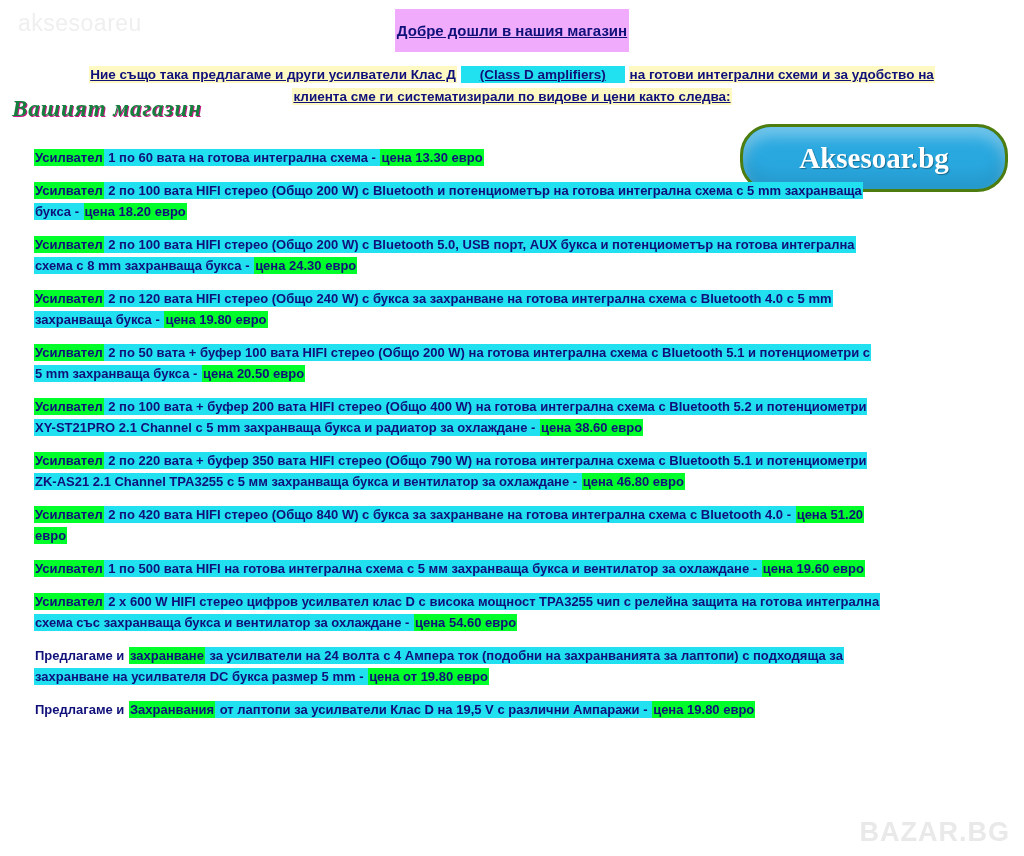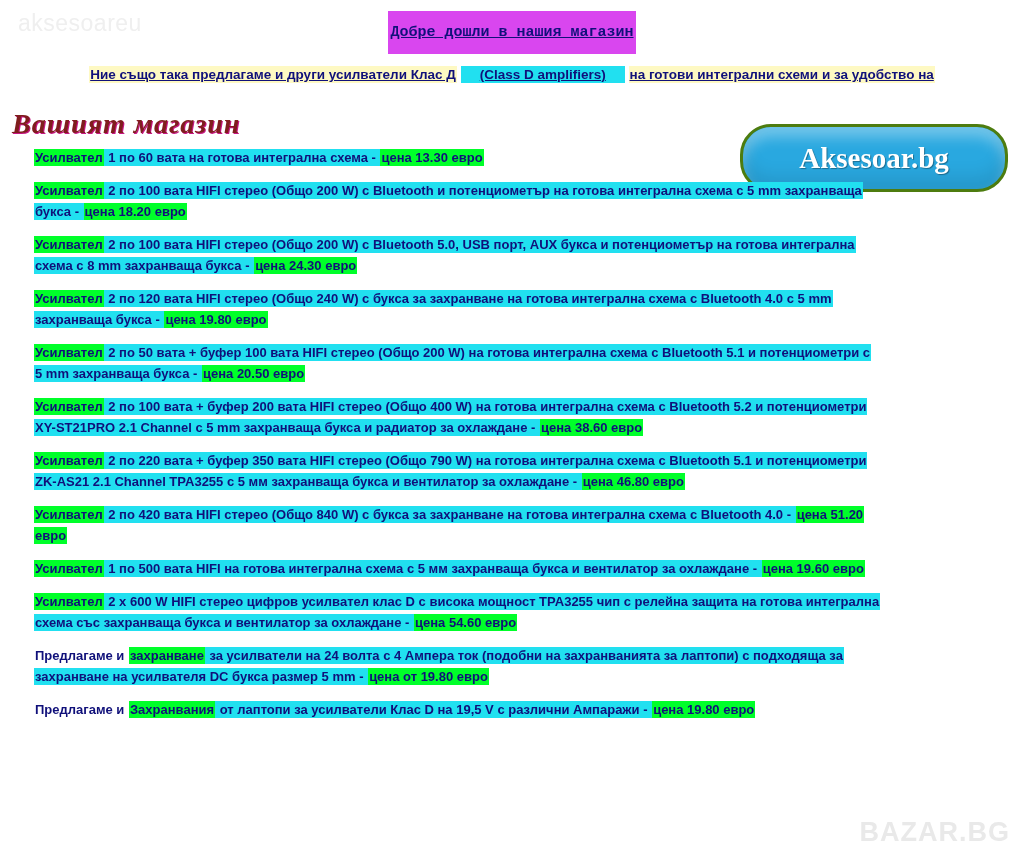--- a/index.html
+++ b/index.html
@@ -36,24 +36,23 @@
     position: absolute;
     left: 0;
     right: 0;
     top: 22px;
     text-align: center;
     font-size: 15px;
     font-weight: bold;
     color: #10107a;
   }
   .title span {
-    background: #d946ef;
+    background: #f0abfc;
     text-decoration: underline;
     padding: 13px 2px;
-    font-family: Liberation Mono, monospace;
   }
   .intro {
     position: absolute;
     left: 70px;
     width: 884px;
     top: 64px;
     text-align: center;
     font-size: 13.5px;
     font-weight: bold;
     color: #10107a;
@@ -65,26 +64,26 @@
     padding: 1px 1px;
   }
   .intro .hl-cyan {
     background: #21e0f0;
     text-decoration: underline;
     padding: 1px 19px;
   }
   .shop-script {
     position: absolute;
     left: 12px;
-    top: 108px;
+    top: 96px;
     font-family: "Liberation Serif", serif;
     font-style: italic;
-    font-size: 28px;
+    font-size: 23px;
     font-weight: bold;
-    color: #7f1d1d;
+    color: #15803d;
     text-shadow: 1px 1px 0 #c71585;
     letter-spacing: 1px;
   }
   .logo {
     position: absolute;
     right: 16px;
     top: 124px;
     width: 262px;
     height: 62px;
     border-radius: 31px;
@@ -129,20 +128,21 @@
 
 <div class="title">
   <span>Добре дошли в нашия магазин</span>
 </div>
 
 <div class="intro">
   <span class="hl">Ние също така предлагаме и други усилватели Клас Д</span>
   <span class="hl-cyan">(Class D amplifiers)</span>
   <span class="hl">на готови интегрални схеми и за удобство на</span>
   <br>
+  <span class="hl">клиента сме ги систематизирали по видове и цени както следва:</span>
 </div>
 
 <div class="shop-script">Вашият магазин</div>
 
 <div class="logo">
   <span class="logo-text">Aksesoar.bg</span>
 </div>
 
 <div class="list">
     <div class="item"><span class="seg green">Усилвател</span><span class="seg cyan"> 1 по 60 вата на готова интегрална схема - </span><span class="seg green">цена 13.30 евро</span></div>

